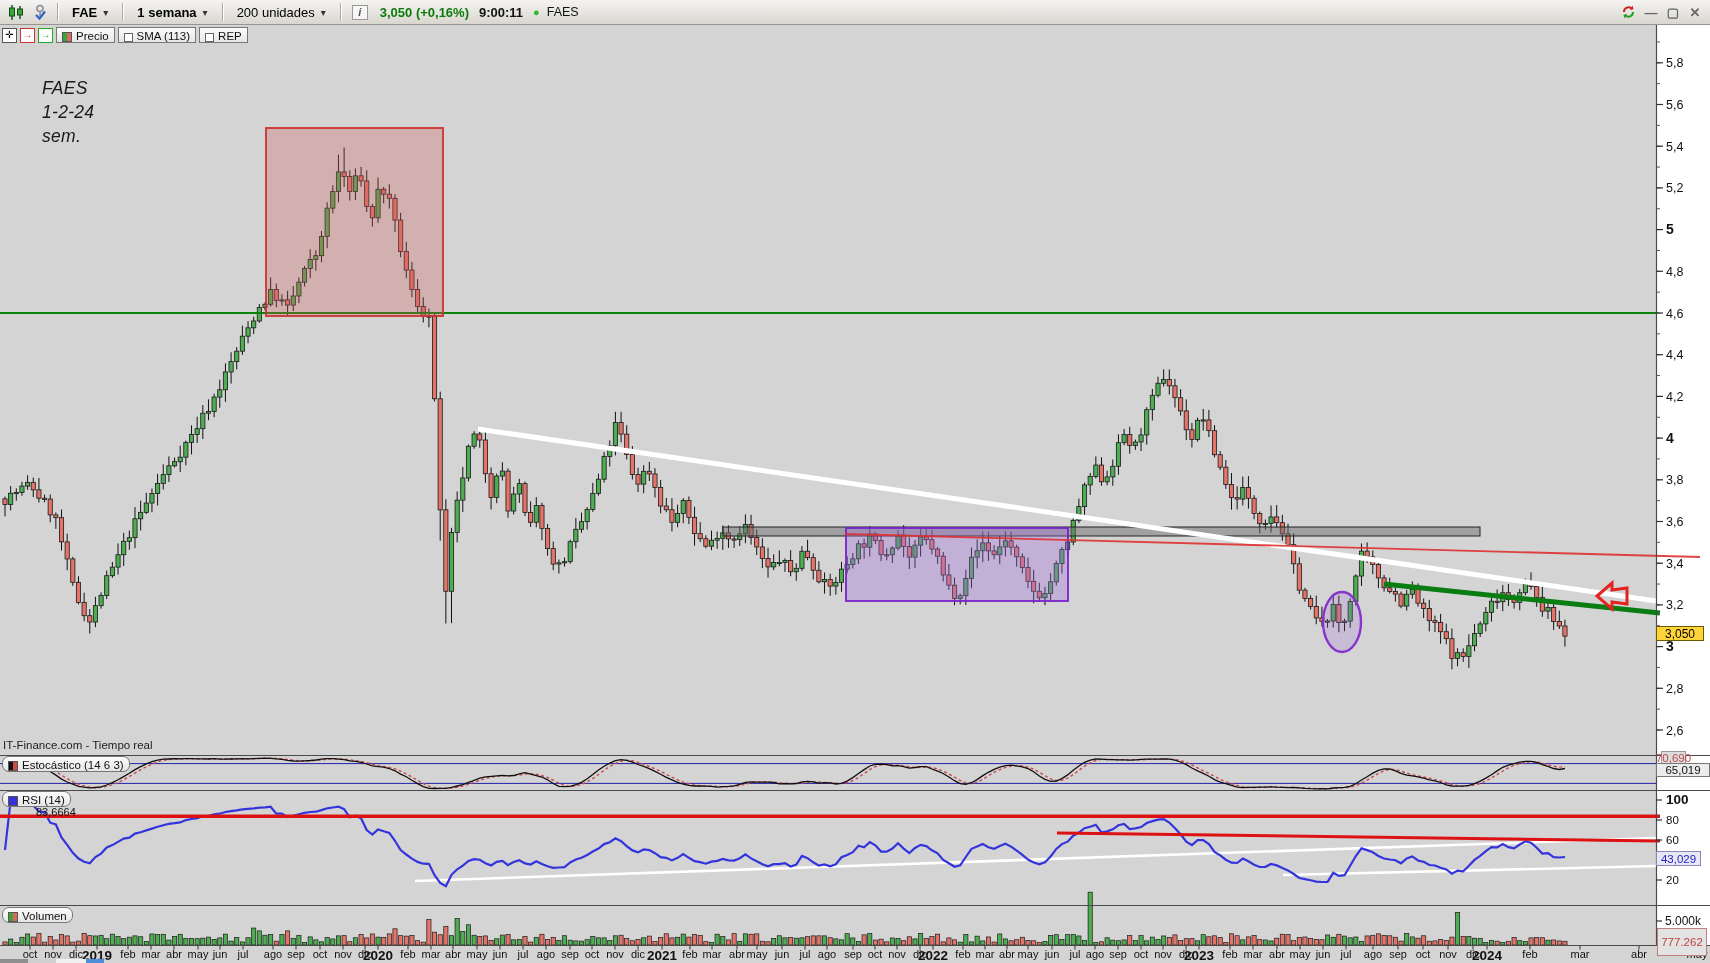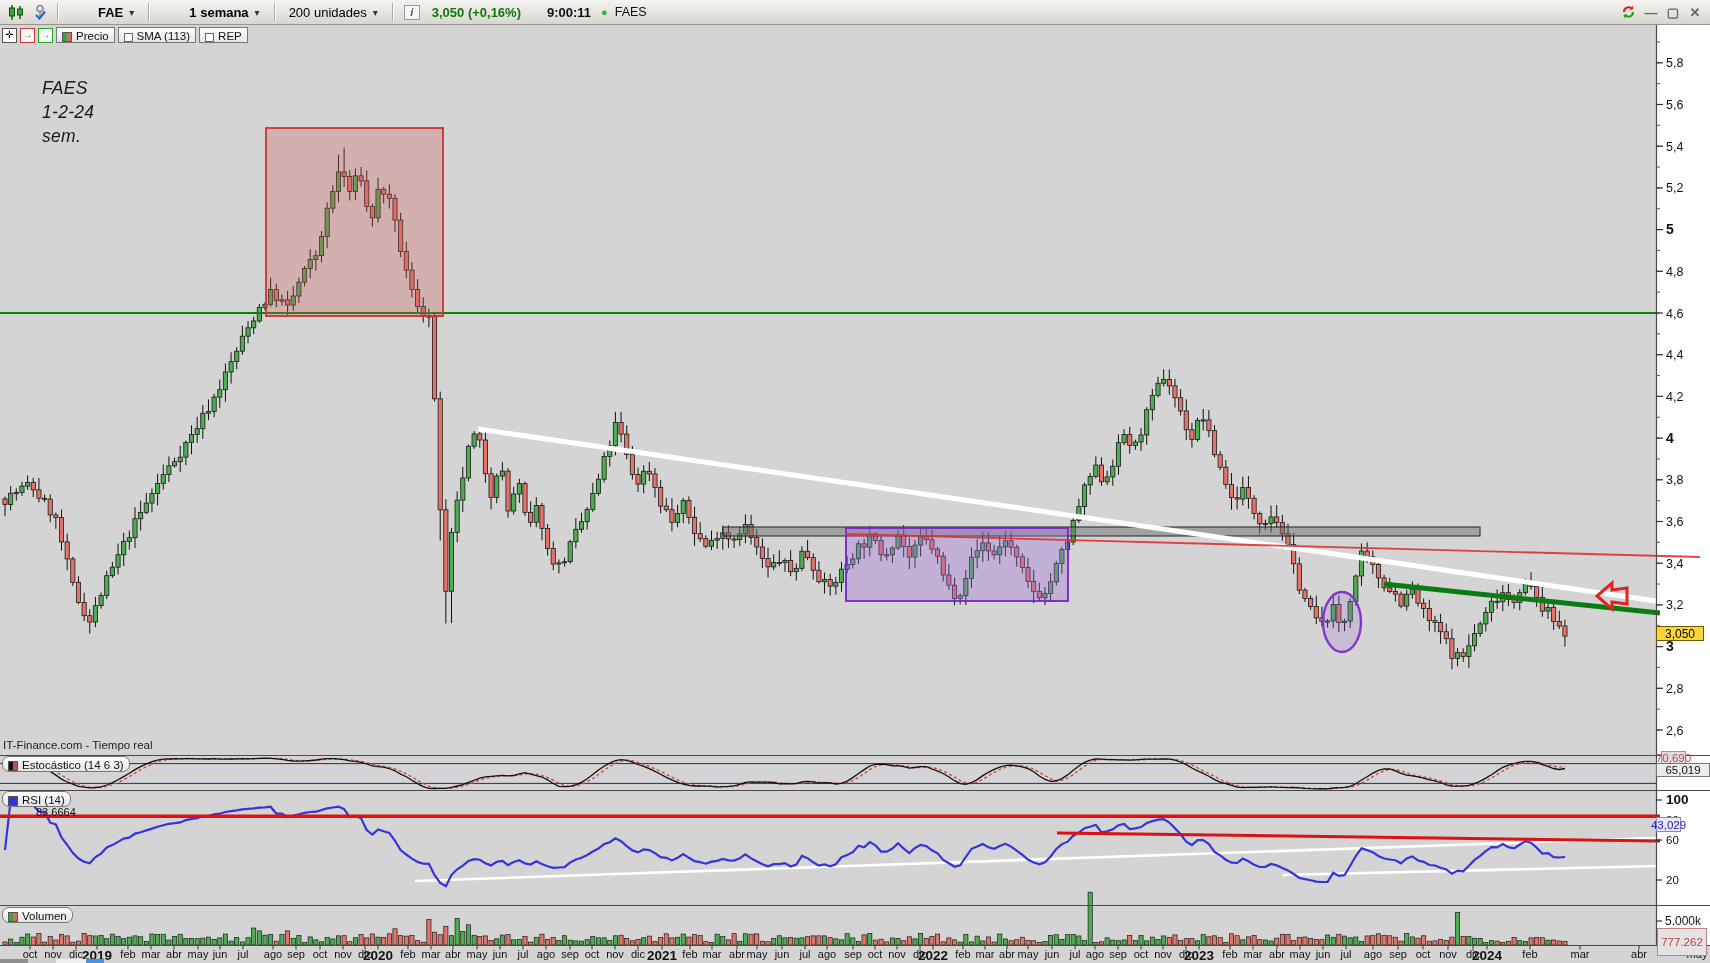--- a/index.html
+++ b/index.html
@@ -10,25 +10,25 @@
 
   
   .titlebar { position:absolute; left:0; top:0; width:1710px; height:25px;
     background:linear-gradient(#f5f4f2,#d9d6cf); border-bottom:1px solid #979590;
     display:flex; align-items:center; gap:4px; padding:0 6px; z-index:30; }
   .tb-icon { width:20px; height:18px; display:inline-flex; align-items:center; justify-content:center; }
   .vsep { width:1px; height:18px; background:#aaa; box-shadow:1px 0 0 #fff; margin:0 3px; }
   .dd { display:inline-flex; align-items:center; gap:6px; border:1px solid transparent; background:transparent;
         font-family:"Liberation Sans",sans-serif; font-size:13px; padding:2px 6px; cursor:default; }
   .dd .caret { font-size:10px; color:#333; }
-  .bold { font-weight:bold;margin-left:26px; }
+  .bold { font-weight:bold; }
   .info-btn { width:16px; height:15px; border:1px solid #999; background:#f6f6f6; color:#555;
     font-size:11px; font-weight:bold; font-style:italic; display:inline-flex; align-items:center; justify-content:center; margin:0 4px; }
   .quote { color:#0b7a0b; font-weight:bold; font-size:13px; margin-left:4px; }
-  .qtime { color:#111; font-weight:bold; font-size:13px; margin-left:22px; }
+  .qtime { color:#111; font-weight:bold; font-size:13px; margin-left:6px; }
   .live-dot { color:#2eb82e; font-size:11px; margin-left:6px; }
   .symname { color:#111; font-size:12.5px; margin-left:3px; }
   .spacer { flex:1; }
   .winbtn { color:#666; font-size:13px; font-weight:bold; width:18px; text-align:center; cursor:default; }
 
   
   .minibar { position:absolute; left:2px; top:27px; display:flex; align-items:center; gap:3px; z-index:20; }
   .mtb { width:15px; height:15px; border:1px solid #555; background:#fdfdfd; display:inline-flex;
          align-items:center; justify-content:center; font-size:10px; line-height:1; }
   .mtb.red { border-color:#c33; color:#c33; font-weight:bold; }
@@ -47,21 +47,21 @@
           color:#1a1a1a; line-height:24px; letter-spacing:0.3px; }
   .watermark { position:absolute; left:3px; top:739px; font-size:11.5px; color:#222; z-index:10; }
   .indchip { position:absolute; z-index:12;border-radius:7px; }
   .rsi-val { position:absolute; left:4px; top:806px; font-size:11px; color:#111; z-index:12;margin-left:32px; }
   .abadge { position:absolute; z-index:15; display:flex; align-items:center; justify-content:center;
             font-size:11.5px; border:1px solid #666; }
   #badge-price { left:1656px; top:626px; width:48px; height:15px; background:#ffd438; color:#000;
                  border-color:#6b5900; font-size:12px; }
   #badge-stoch-d { left:1661px; top:751px; width:25px; height:13px; background:#dcdcdc; color:#c04a4a; border-color:#999; }
   #badge-stoch-k { left:1656px; top:763px; width:54px; height:14px; background:#ececec; color:#111; border-color:#777;text-align:right; }
-  #badge-rsi { left:1656px; top:817px; width:25px; height:15px; background:#e8e8f4; color:#2222cc; border-color:#8888bb; }
+  #badge-rsi { left:1656px; top:851px; width:45px; height:15px; background:#e8e8f4; color:#2222cc; border-color:#8888bb; }
   #badge-vol { left:1657px; top:928px; width:50px; height:28px; background:#e3e3e3; color:#c04040; border-color:#c08080; }
 
   .bstrip { position:absolute; left:0; top:959px; width:120px; height:4px; z-index:18; display:flex; }
   .bstrip span { height:4px; display:inline-block; }
 </style>
 </head>
 <body>
 
 <div id="stage">
 

